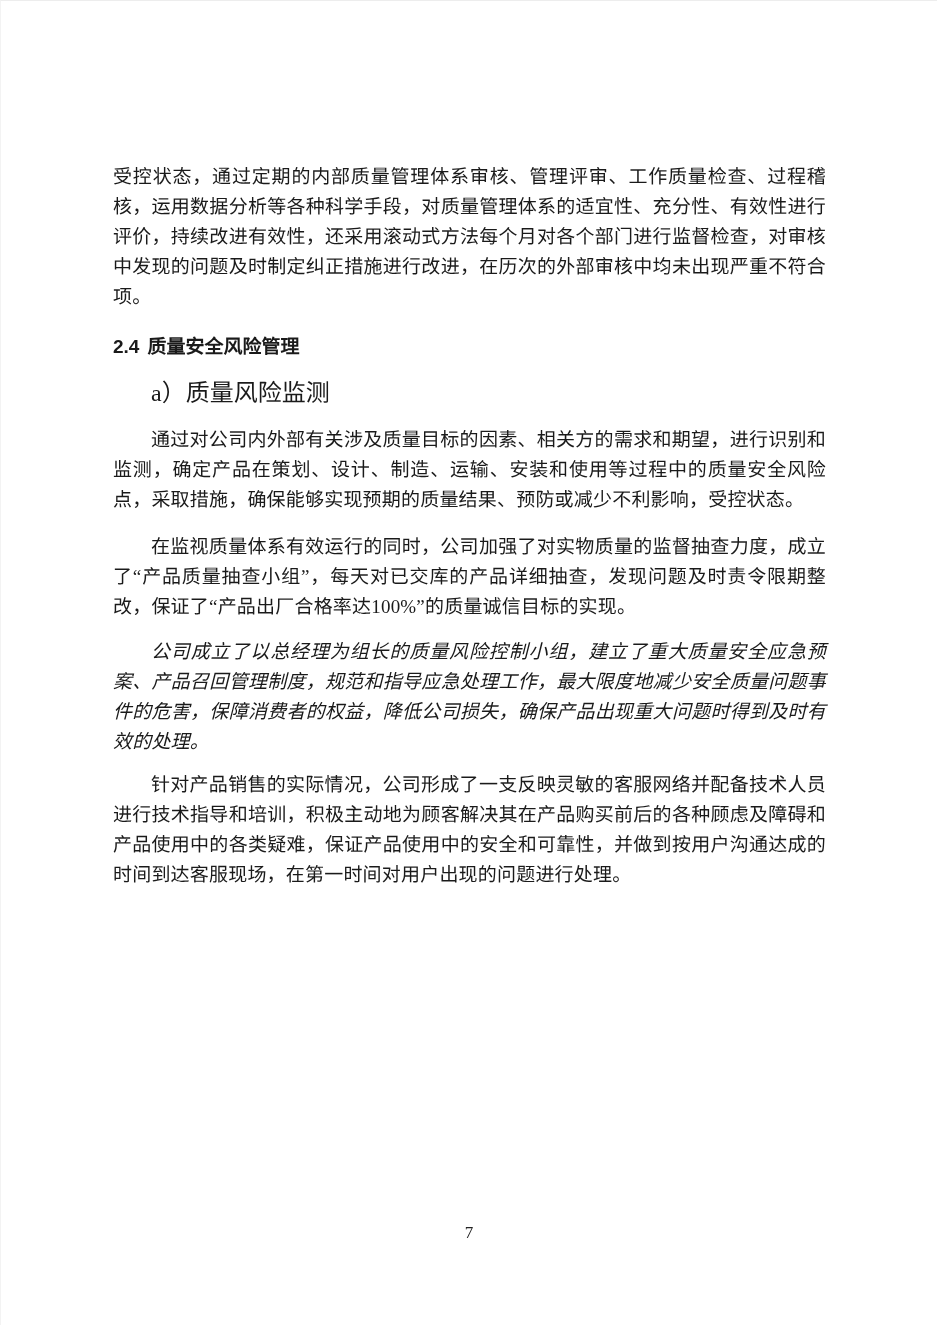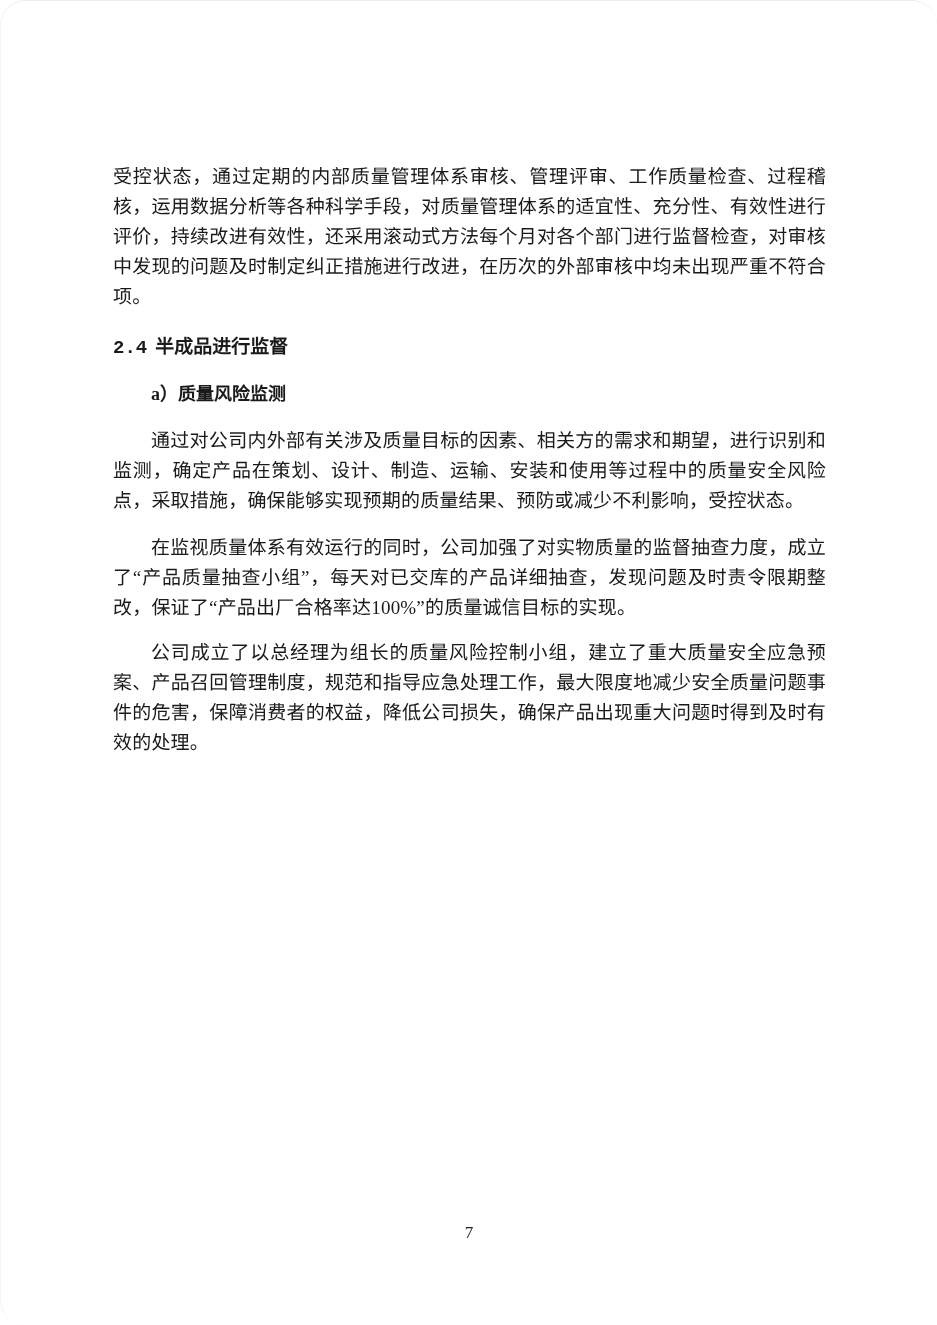--- a/index.html
+++ b/index.html
@@ -11,21 +11,20 @@
     position: relative;
     width: 937px;
     height: 1325px;
     background: #ffffff;
     box-sizing: border-box;
     border-top: 1px solid #ededed;
     border-left: 1px solid #f3f3f3;
     overflow: hidden;
     font-family: "Liberation Serif", "DejaVu Serif", serif;
     color: #1a1a1a;
-    border-radius: 25px;
   }
   .content {
     position: absolute;
     left: 112px;
     top: 161px;
     width: 713px;
   }
   .para {
     font-size: 19px;
     line-height: 30px;
@@ -38,35 +37,35 @@
     text-indent: 0;
   }
   .section-heading {
     font-size: 19px;
     line-height: 30px;
     font-weight: bold;
     margin: 0 0 16px 0;
   }
   .section-heading .sec-num {
     margin-right: 8px;
-    font-family: Liberation Mono, monospace;
+    font-family: Liberation Sans, sans-serif;
     text-align: right;
   }
   .sub-heading {
-    font-size: 18px;
+    font-size: 24px;
     line-height: 30px;
-    font-weight: bold;
+    font-weight: normal;
     text-indent: 38px;
     margin: 0 0 17px 0;
   }
   .mb20 { margin-bottom: 20px; }
   .mb16 { margin-bottom: 16px; }
   .mb15 { margin-bottom: 15px; }
   .mb14 { margin-bottom: 14px; }
-  .mb13 { margin-bottom: 13px; }
+  .mb13 { margin-bottom: 13px; font-style: italic; }
   .mb18 { margin-bottom: 18px; }
   .page-number {
     position: absolute;
     top: 1221px;
     left: 0;
     width: 100%;
     text-align: center;
     font-size: 17px;
     line-height: 22px;
     color: #222;
@@ -74,31 +73,32 @@
 </style>
 </head>
 <body>
 
 <div class="page">
   <div class="content">
 
     <p class="para no-indent mb20">受控状态，通过定期的内部质量管理体系审核、管理评审、工作质量检查、过程稽核，运用数据分析等各种科学手段，对质量管理体系的适宜性、充分性、有效性进行评价，持续改进有效性，还采用滚动式方法每个月对各个部门进行监督检查，对审核中发现的问题及时制定纠正措施进行改进，在历次的外部审核中均未出现严重不符合项。</p>
 
     <h2 class="section-heading mb16">
-      <span class="sec-num">2.4</span><span>半成品进行监督</span>
+      <span class="sec-num">2.4</span><span>质量安全风险管理</span>
     </h2>
 
     <h3 class="sub-heading">a）质量风险监测</h3>
 
     <p class="para">通过对公司内外部有关涉及质量目标的因素、相关方的需求和期望，进行识别和监测，确定产品在策划、设计、制造、运输、安装和使用等过程中的质量安全风险点，采取措施，确保能够实现预期的质量结果、预防或减少不利影响，受控状态。</p>
 
 
     <p class="para mb15">在监视质量体系有效运行的同时，公司加强了对实物质量的监督抽查力度，成立了“产品质量抽查小组”，每天对已交库的产品详细抽查，发现问题及时责令限期整改，保证了“产品出厂合格率达100%”的质量诚信目标的实现。</p>
 
 
     <p class="para mb13">公司成立了以总经理为组长的质量风险控制小组，建立了重大质量安全应急预案、产品召回管理制度，规范和指导应急处理工作，最大限度地减少安全质量问题事件的危害，保障消费者的权益，降低公司损失，确保产品出现重大问题时得到及时有效的处理。</p>
 
+    <p class="para mb18">针对产品销售的实际情况，公司形成了一支反映灵敏的客服网络并配备技术人员进行技术指导和培训，积极主动地为顾客解决其在产品购买前后的各种顾虑及障碍和产品使用中的各类疑难，保证产品使用中的安全和可靠性，并做到按用户沟通达成的时间到达客服现场，在第一时间对用户出现的问题进行处理。</p>
 
 
   </div>
 
   <div class="page-number">7</div>
 </div>
 
 </body></html>

